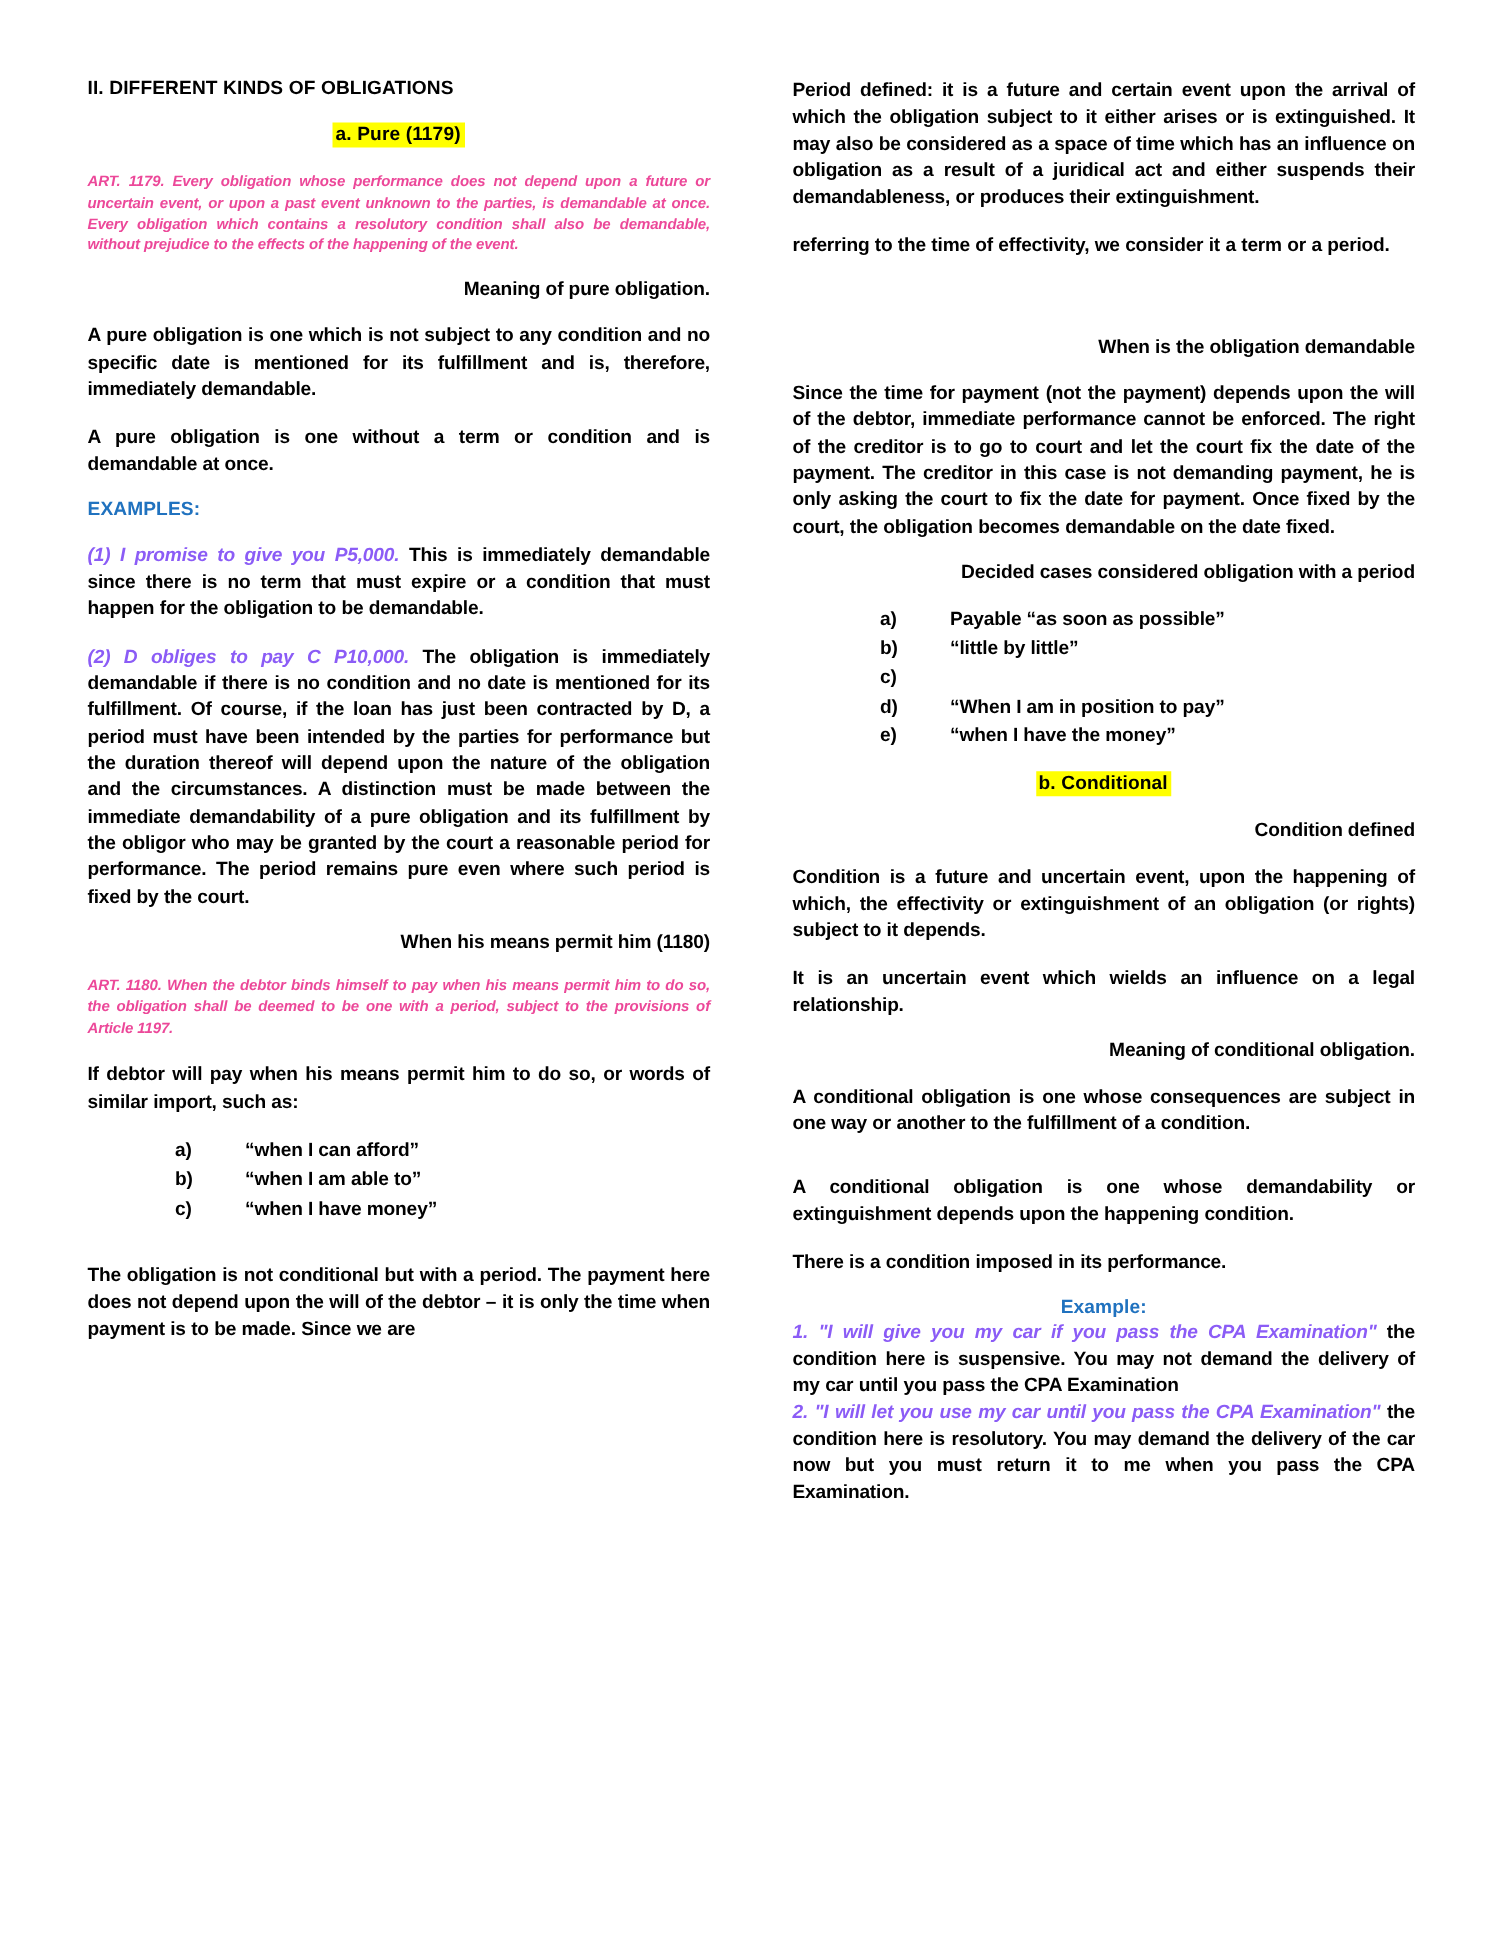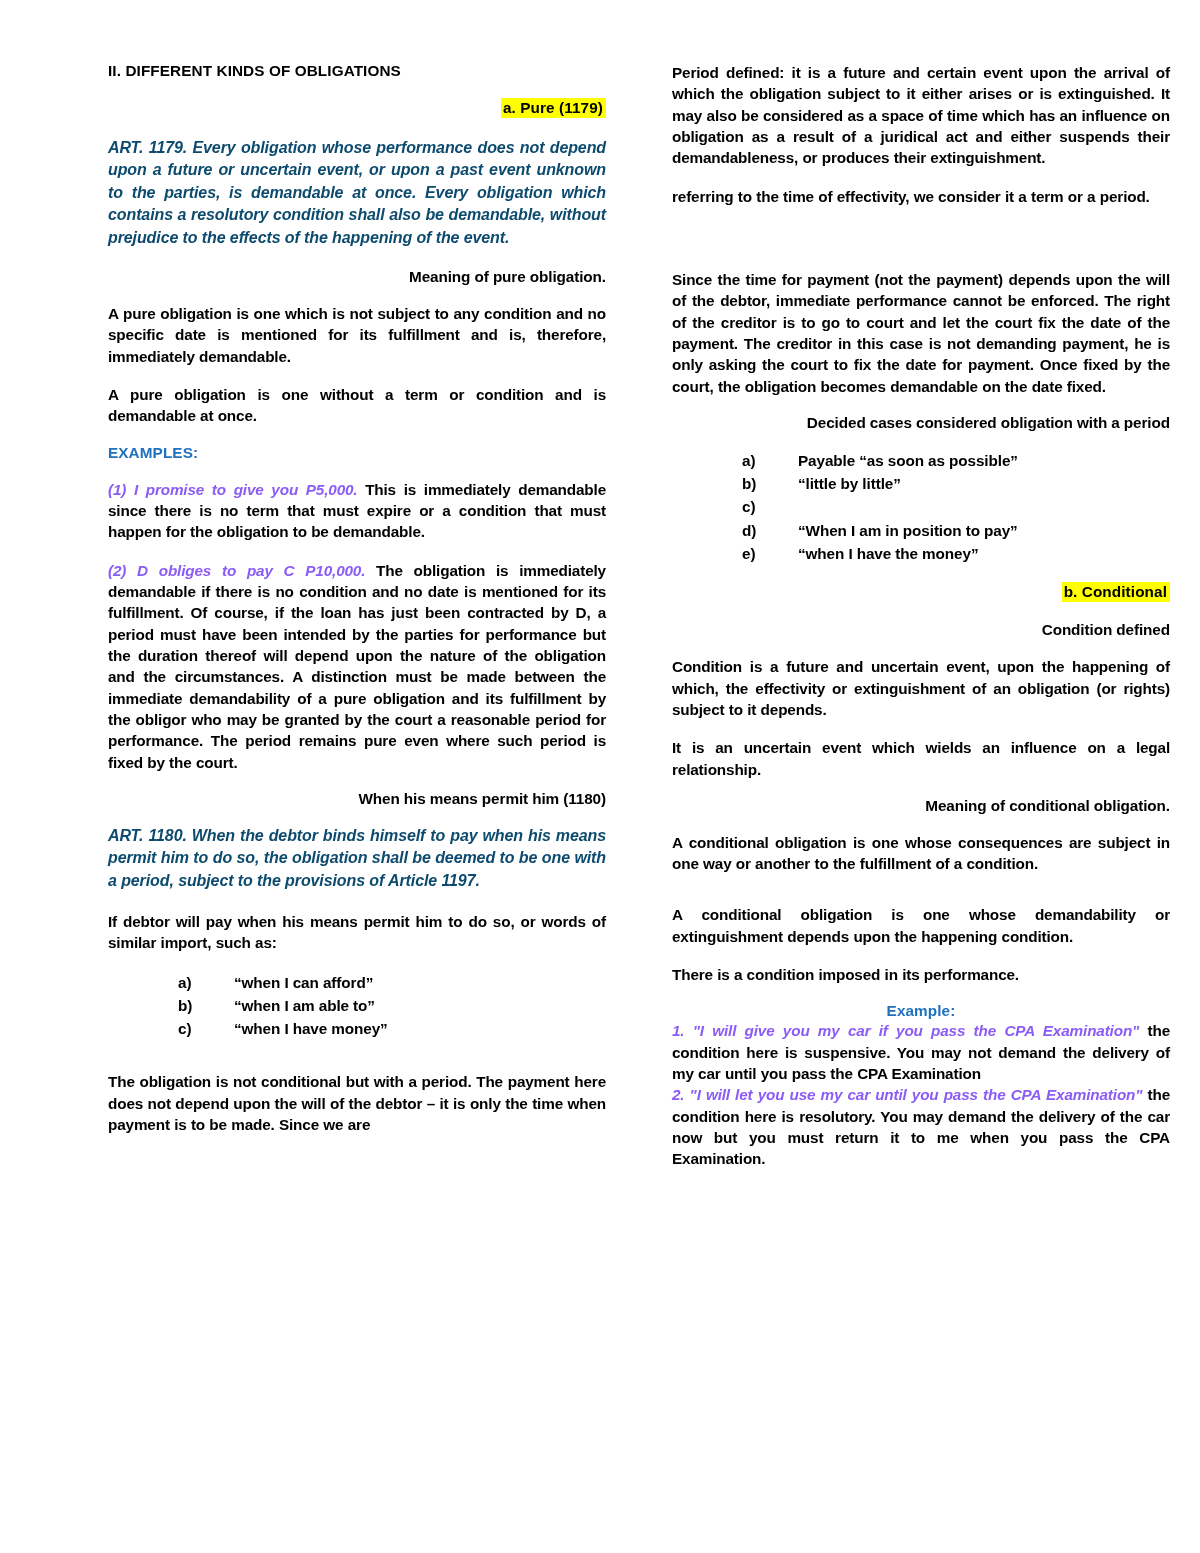--- a/index.html
+++ b/index.html
@@ -13,21 +13,21 @@
     font-family: "Liberation Sans", sans-serif;
     color: #000000;
     -webkit-font-smoothing: none;
   }
 
   #page {
     position: relative;
     width: 1200px;
     height: 1553px;
     box-sizing: border-box;
-    padding: 62px 70px 40px 108px;
+    padding: 62px 70px 40px 70px;
     background: #ffffff;
   }
 
   #columns {
     display: flex;
     gap: 66px;
     align-items: flex-start;
   }
   .column {
     width: 498px;
@@ -66,31 +66,31 @@
     letter-spacing: -0.1px;
   }
 
   .hilite {
     display: inline;
     background: #ffff00;
     padding: 1px 3px 2px 2px;
   }
   .hilite-wrap {
     margin-bottom: 20px;
-    text-align: right;
+    text-align: center;
     font-size: 15.3px;
     font-weight: bold;
     letter-spacing: 0.1px;
   }
 
   .art {
-    color: #0c4a6e;
+    color: #ec4899;
     font-style: italic;
     font-weight: bold;
-    font-size: 16px;
+    font-size: 12px;
     line-height: 1.40;
     text-align: justify;
     margin-bottom: 19px;
     letter-spacing: -0.1px;
   }
 
   .blue { color: #8b5cf6; font-style: italic; }
   .blue-hd {
     color: #2072bf;
     font-weight: bold;
@@ -186,20 +186,21 @@
     </div>
 
     <div class="column">
 
       <p class="blk">Period defined: it is a future and certain event upon the arrival of which the obligation subject to it either arises or is extinguished. It may also be considered as a space of time which has an influence on obligation as a result of a juridical act and either suspends their demandableness, or produces their extinguishment.</p>
 
       <p class="blk">referring to the time of effectivity, we consider it a term or a period.</p>
 
       <div class="spacer-lg"></div>
 
+      <div class="hd">When is the obligation demandable</div>
 
       <p class="blk">Since the time for payment (not the payment) depends upon the will of the debtor, immediate performance cannot be enforced. The right of the creditor is to go to court and let the court fix the date of the payment. The creditor in this case is not demanding payment, he is only asking the court to fix the date for payment. Once fixed by the court, the obligation becomes demandable on the date fixed.</p>
 
       <div class="hd">Decided cases considered obligation with a period</div>
 
       <ul class="alist">
         <li class="li-row">
           <span class="marker">a)</span>
           <span class="li-text">Payable “as soon as possible”</span>
         </li>

